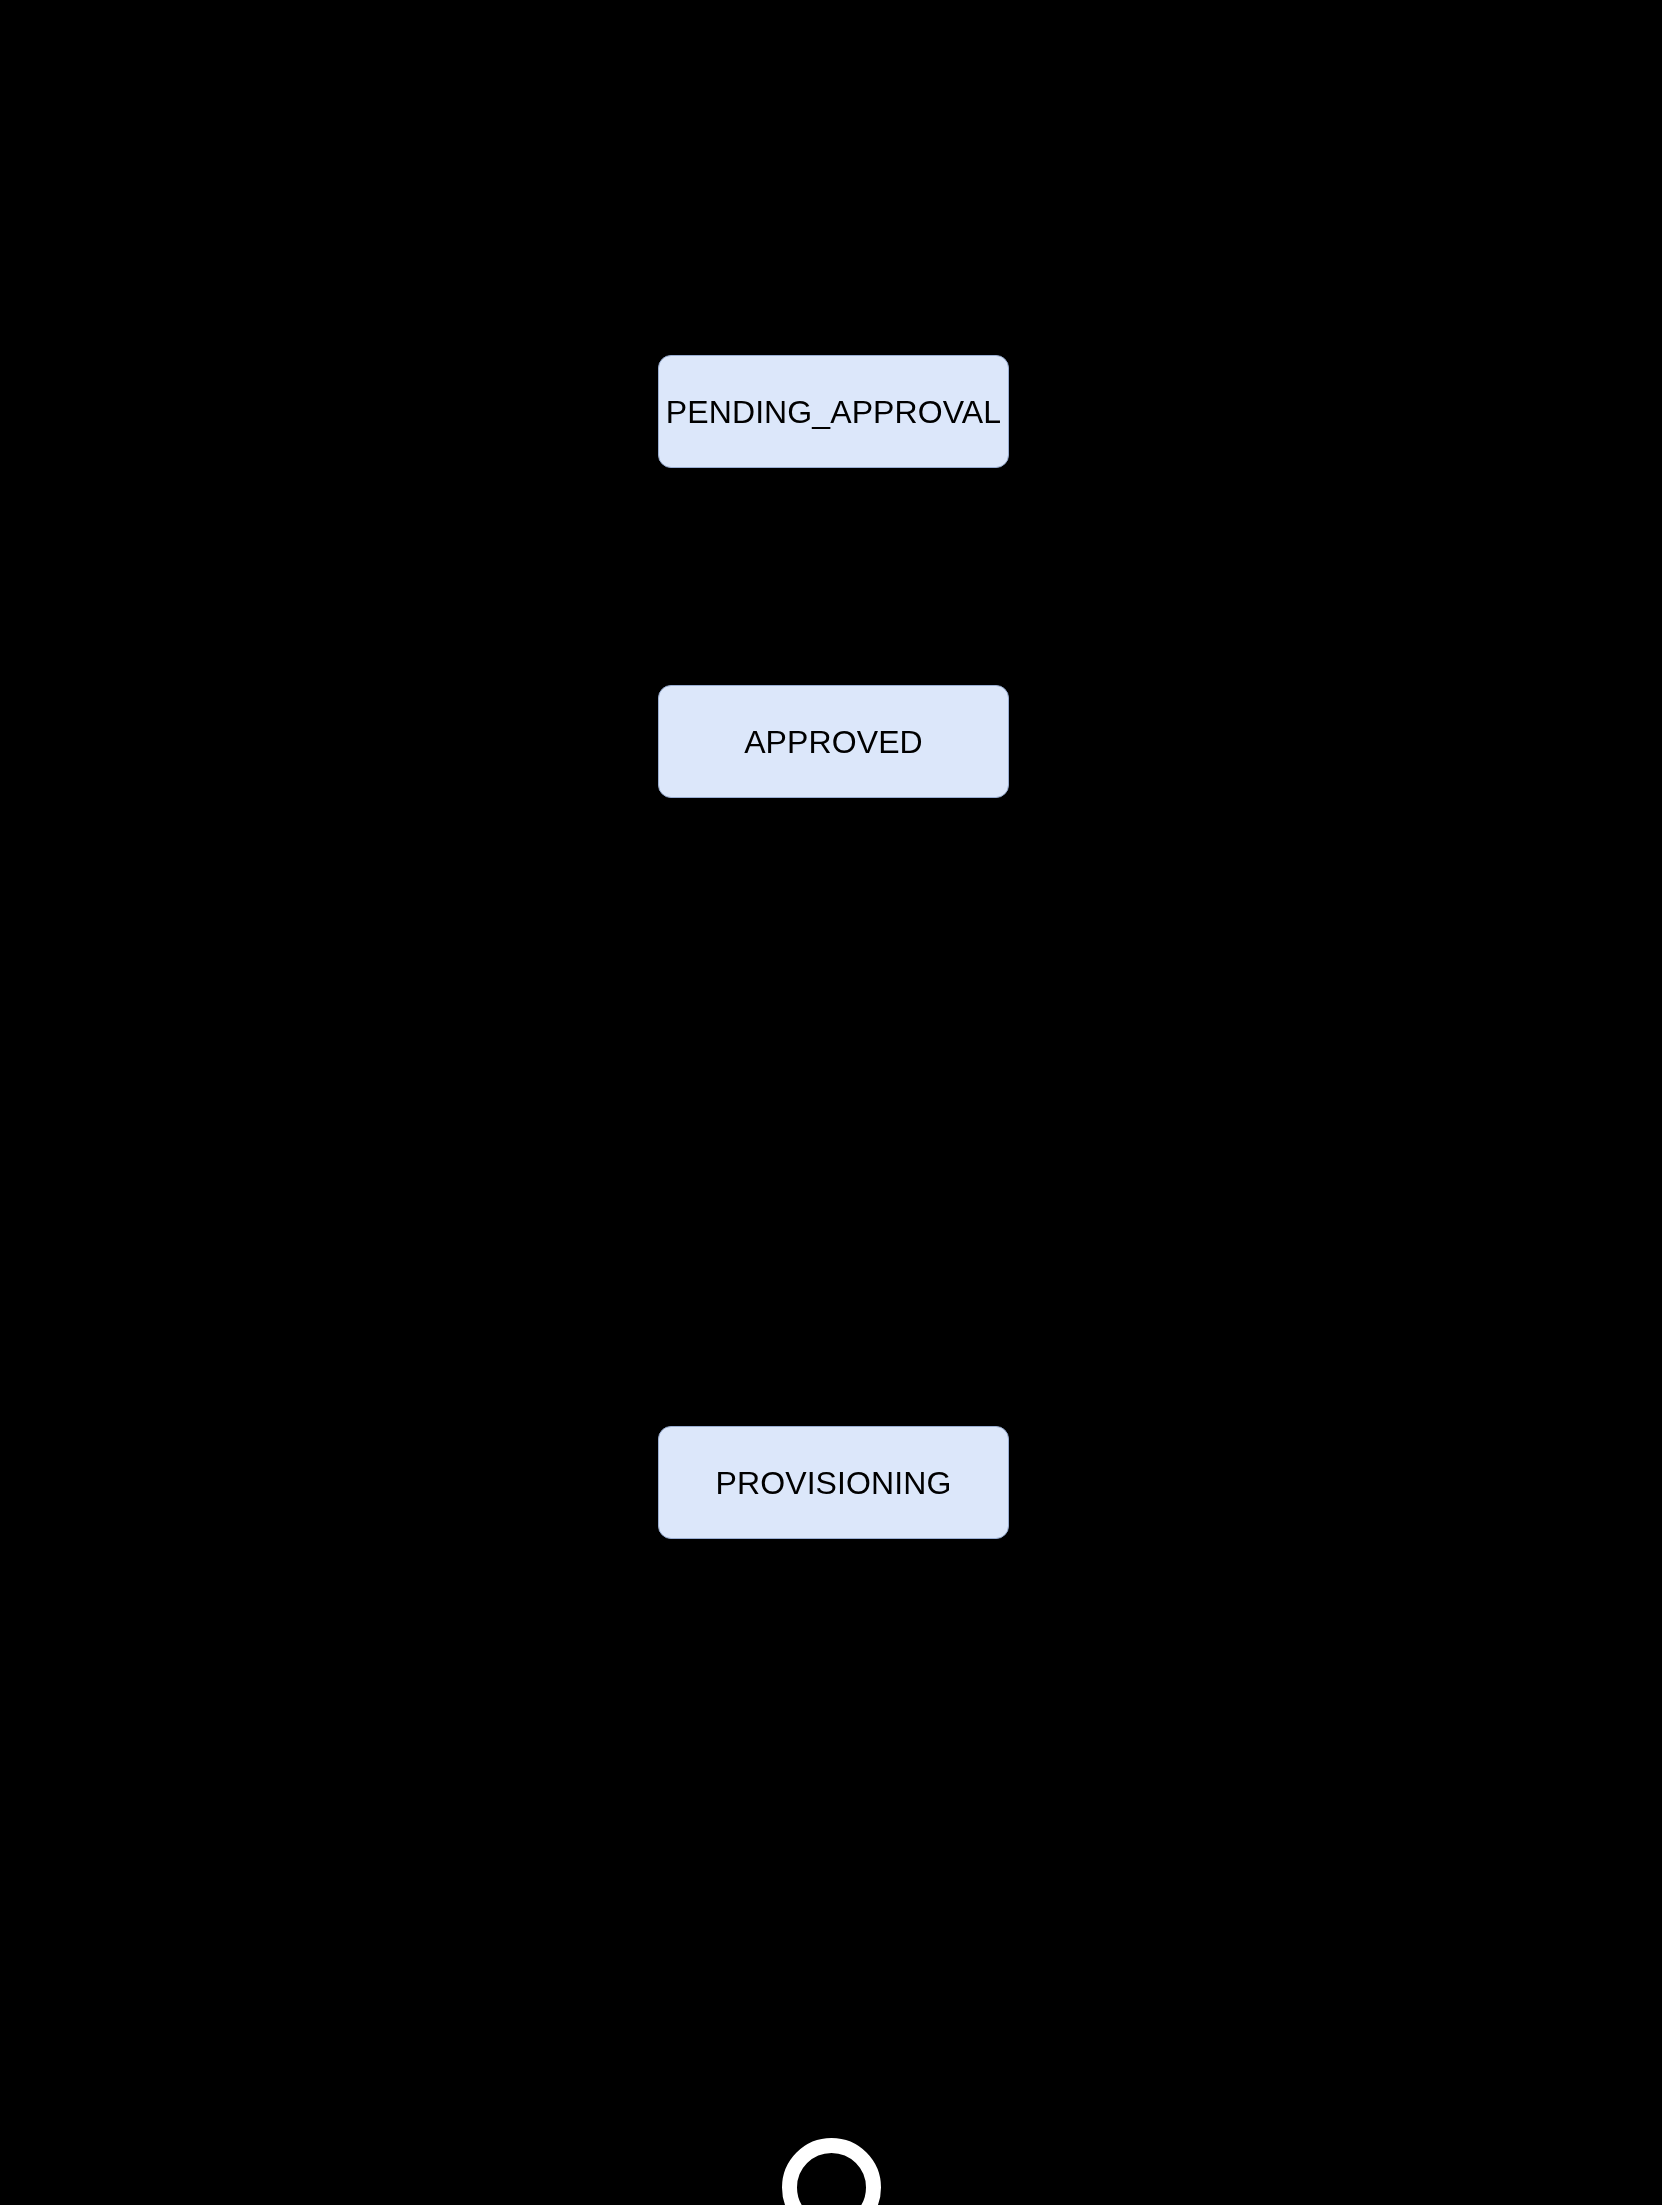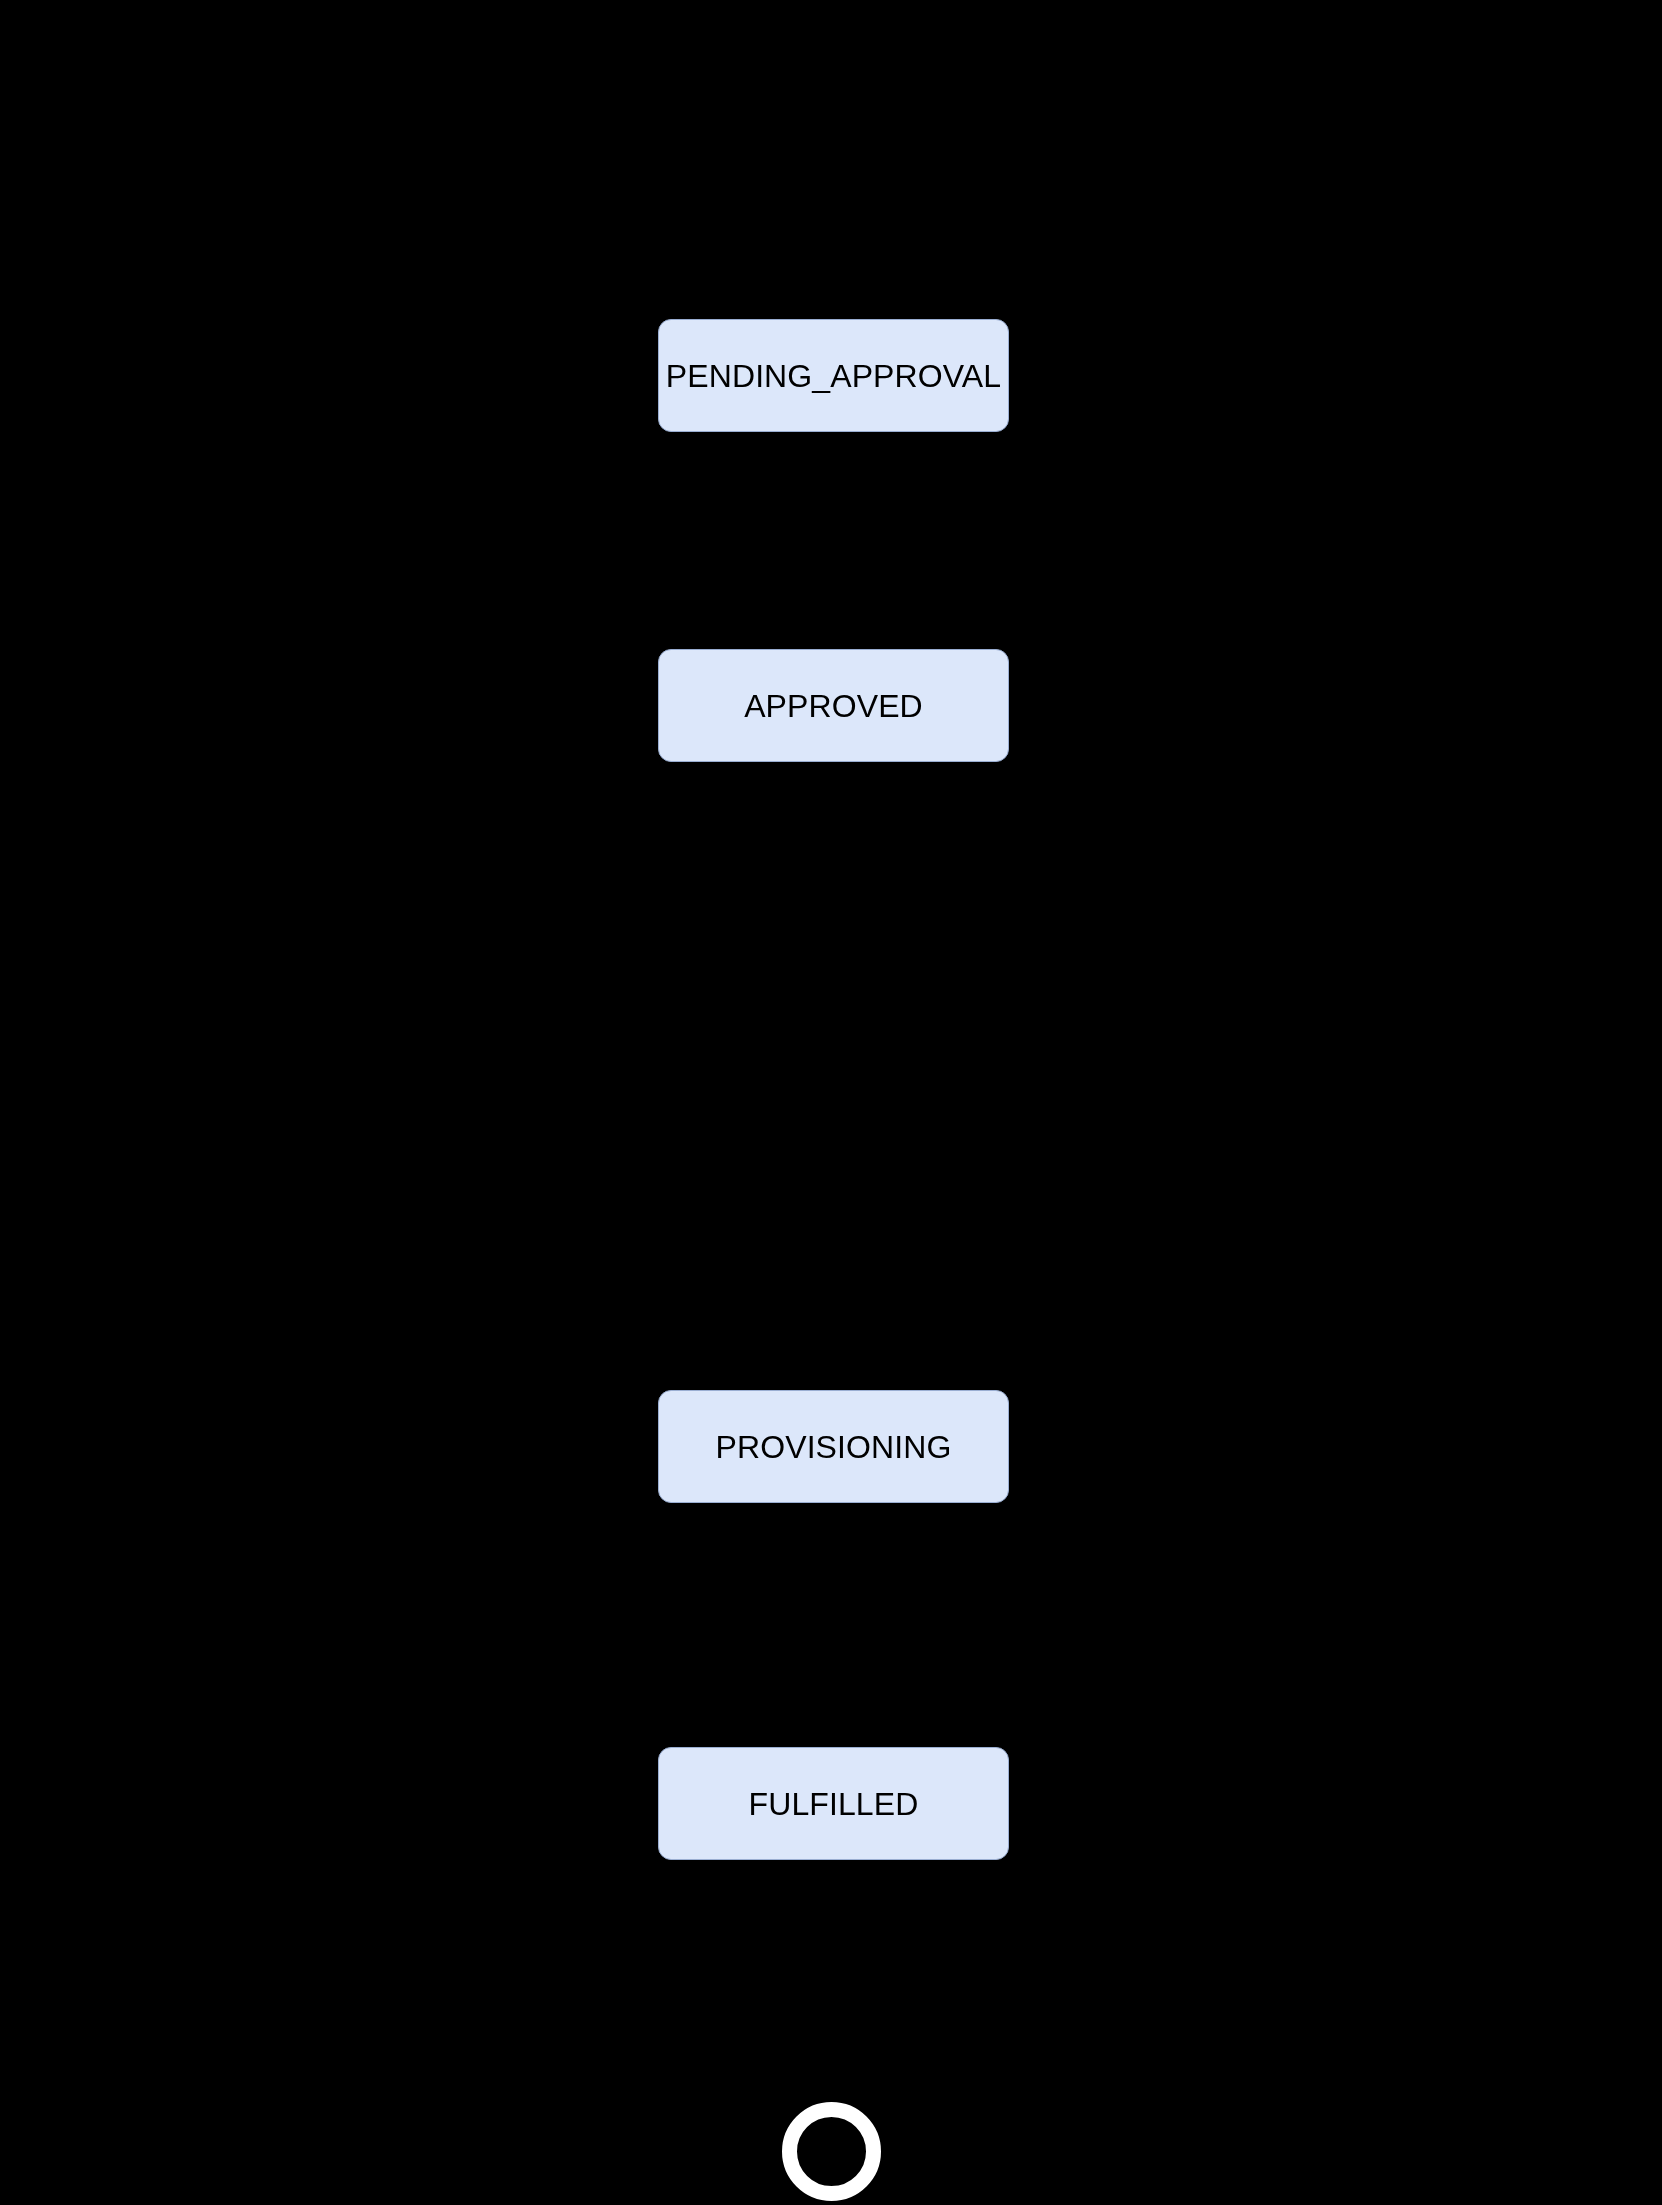--- a/index.html
+++ b/index.html
@@ -13,20 +13,21 @@
     height: 2205px;
     overflow: hidden;
     font-family: "Liberation Sans", "DejaVu Sans", sans-serif;
   }
 
   #diagram-canvas {
     position: relative;
     width: 1662px;
     height: 2034px;
     background: #000000;
+    margin-top: 36px;
   }
 
   
   .state-node {
     position: absolute;
     box-sizing: border-box;
     width: 351px;
     height: 113px;
     left: 658px;
     border-radius: 13px;
@@ -100,20 +101,17 @@
 
   <div class="state-node node-1">
     <span class="state-label">APPROVED</span>
   </div>
 
 
   <div class="state-node node-3">
     <span class="state-label">PROVISIONING</span>
   </div>
 
-  <div class="state-node node-4">
-    <span class="state-label">FULFILLED</span>
-  </div>
 
   <div id="final-state-marker"></div>
 
 </div>
 
 
 </body></html>

